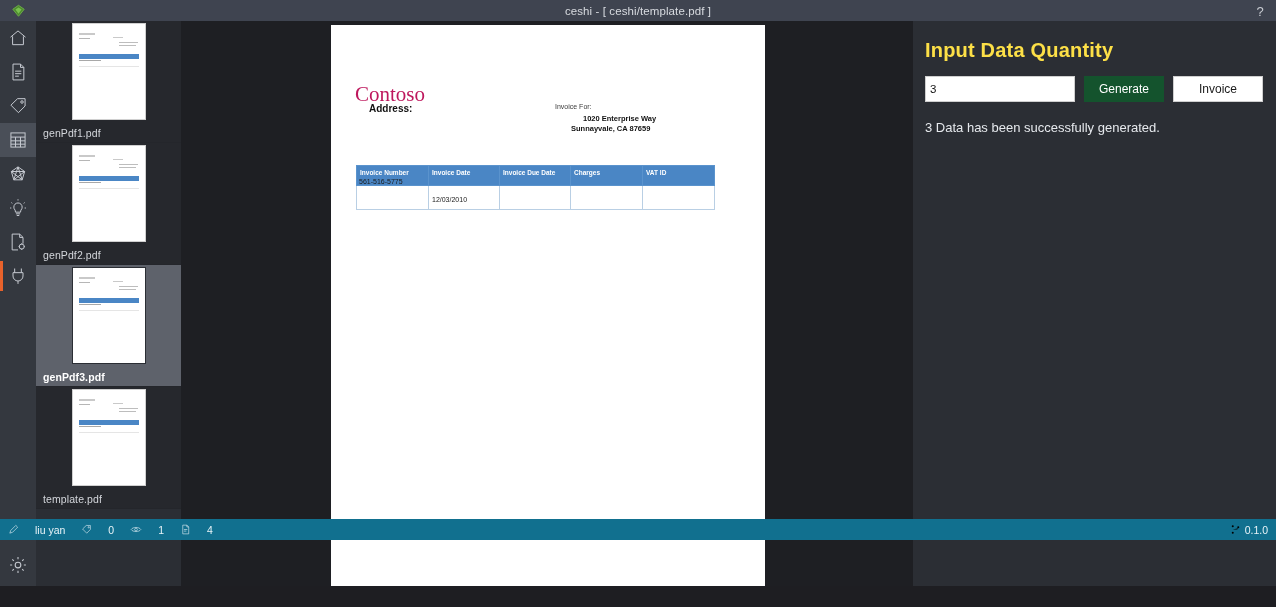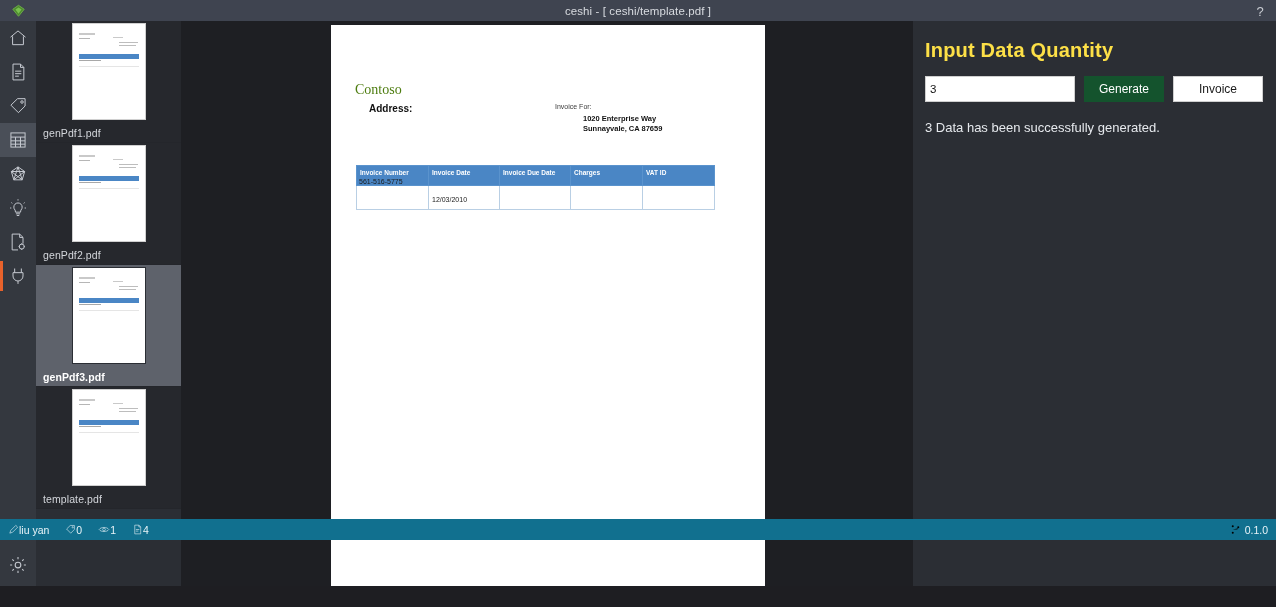--- a/index.html
+++ b/index.html
@@ -92,36 +92,36 @@
     background: #1e1f23;
   }
   .page {
     position: absolute; left: 150px; top: 4px;
     width: 434px; height: 561px;
     background: #fff;
   }
   .doc-inner { position: absolute; left: 0; top: 0; width: 434px; height: 561px; }
   .doc-brand {
     position: absolute; left: 24px; top: 57px;
-    font-family: "Liberation Serif", serif; font-size: 14px; color: #4d7c0f; text-align: right;
+    font-family: "Liberation Serif", serif; font-size: 21px; color: #be185d; text-align: right;
   }
   .doc-addr {
     position: absolute; left: 38px; top: 78px;
     font-size: 10px; font-weight: bold; color: #111;
   }
   .doc-invfor {
     position: absolute; left: 224px; top: 78px;
     font-size: 7px; color: #3a3a3a;
   }
   .doc-aline1 {
     position: absolute; left: 252px; top: 89px;
     font-size: 7.5px; font-weight: bold; color: #111;
   }
   .doc-aline2 {
-    position: absolute; left: 252px; top: 99px;
+    position: absolute; left: 240px; top: 99px;
     font-size: 7.5px; font-weight: bold; color: #111;
   }
   table.doc-table {
     position: absolute; left: 25px; top: 140px;
     width: 358px; border-collapse: collapse;
     table-layout: fixed;
   }
   table.doc-table th {
     background: #4a86c5; color: #ffffff;
     font-size: 6.5px; font-weight: bold; text-align: left;
@@ -171,21 +171,21 @@
   .btn-generate { width: 80px; background: #14532d; color: #ffffff; }
   .btn-download { width: 90px; background: #ffffff; color: #1a1a1a; border-color: #cfcfcf; }
   .rp-status { margin-top: 18px; color: #e6e9ed; font-size: 13px; }
 
   
   .statusbar {
     position: absolute; left: 0; bottom: 0; width: 1276px; height: 21px;
     background: #11708f; display: flex; align-items: center;
     color: #e9f4f8; font-size: 10.5px;
   }
-  .sb-item { display: flex; align-items: center; gap: 0; padding: 0 8px; height: 21px; }
+  .sb-item { display: flex; align-items: center; gap: 16px; padding: 0 8px; height: 21px; }
   .sb-item svg { stroke: #e9f4f8; fill: none; stroke-width: 1.3; }
   .sb-right { position: absolute; right: 8px; display: flex; align-items: center; gap: 4px; }
 
   
   .cursor { position: absolute; left: 861px; top: 274px; width: 12px; height: 18px; }
 </style>
 </head>
 <body>
 
 <div id="app">

